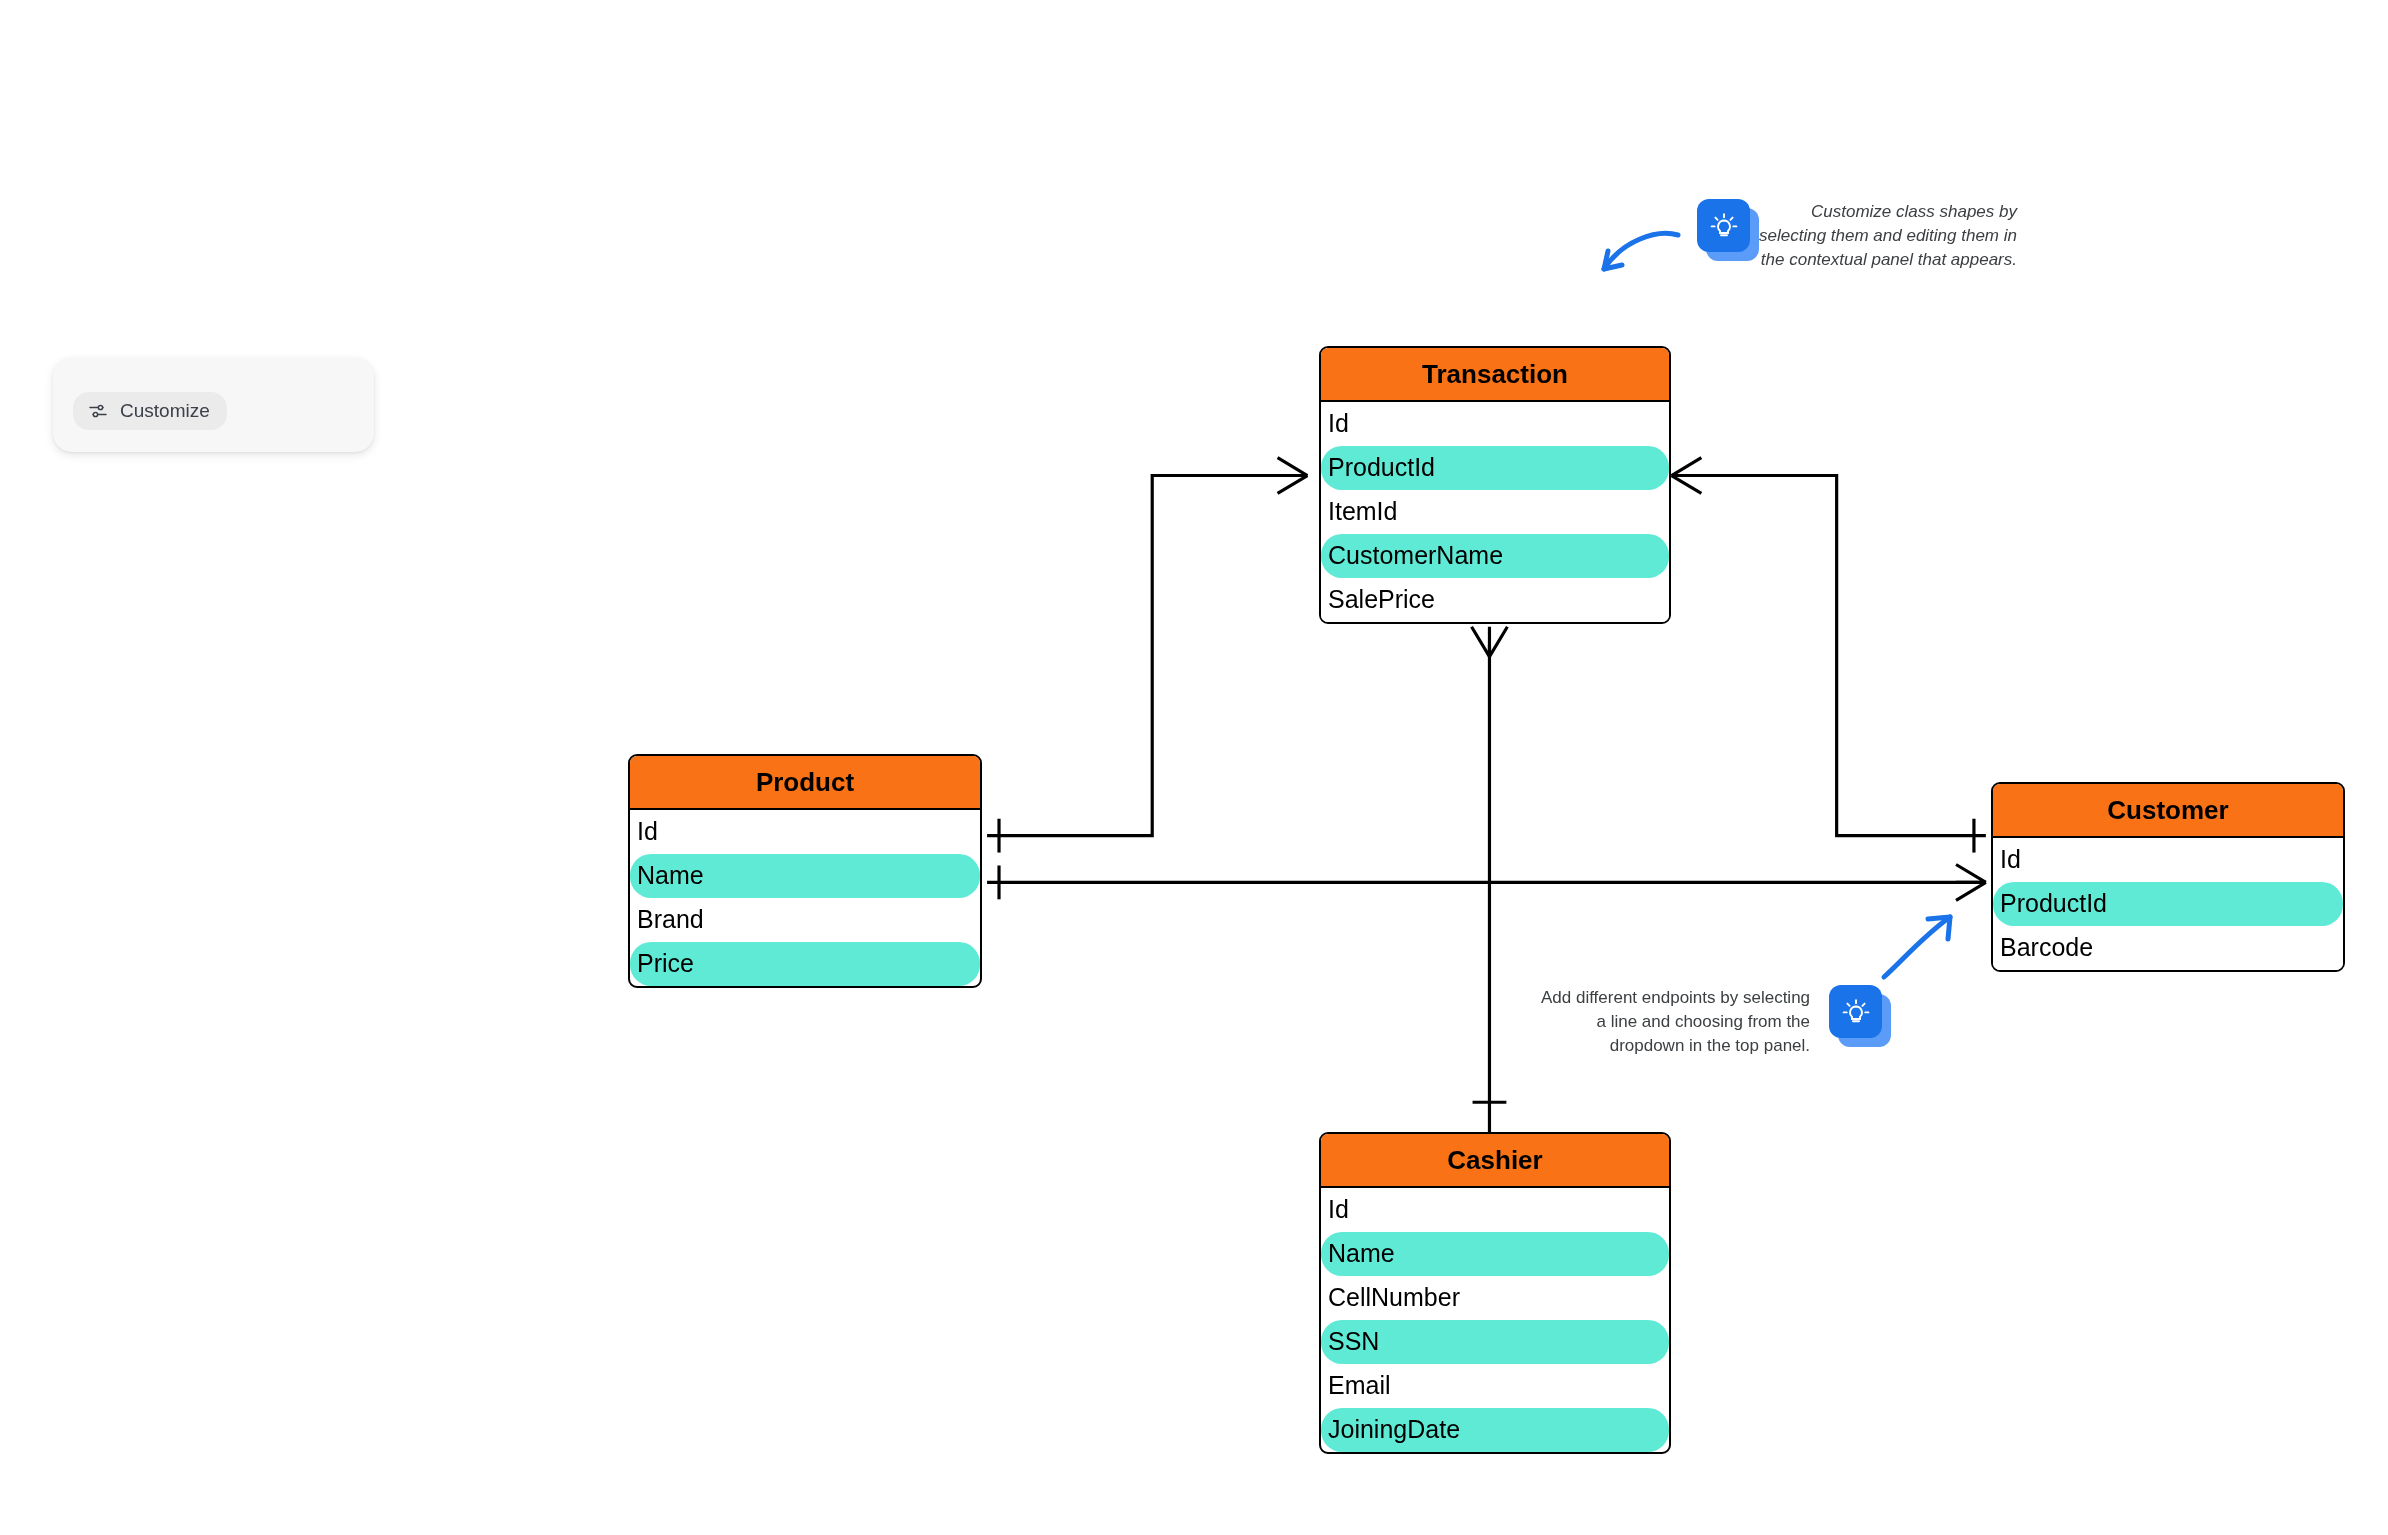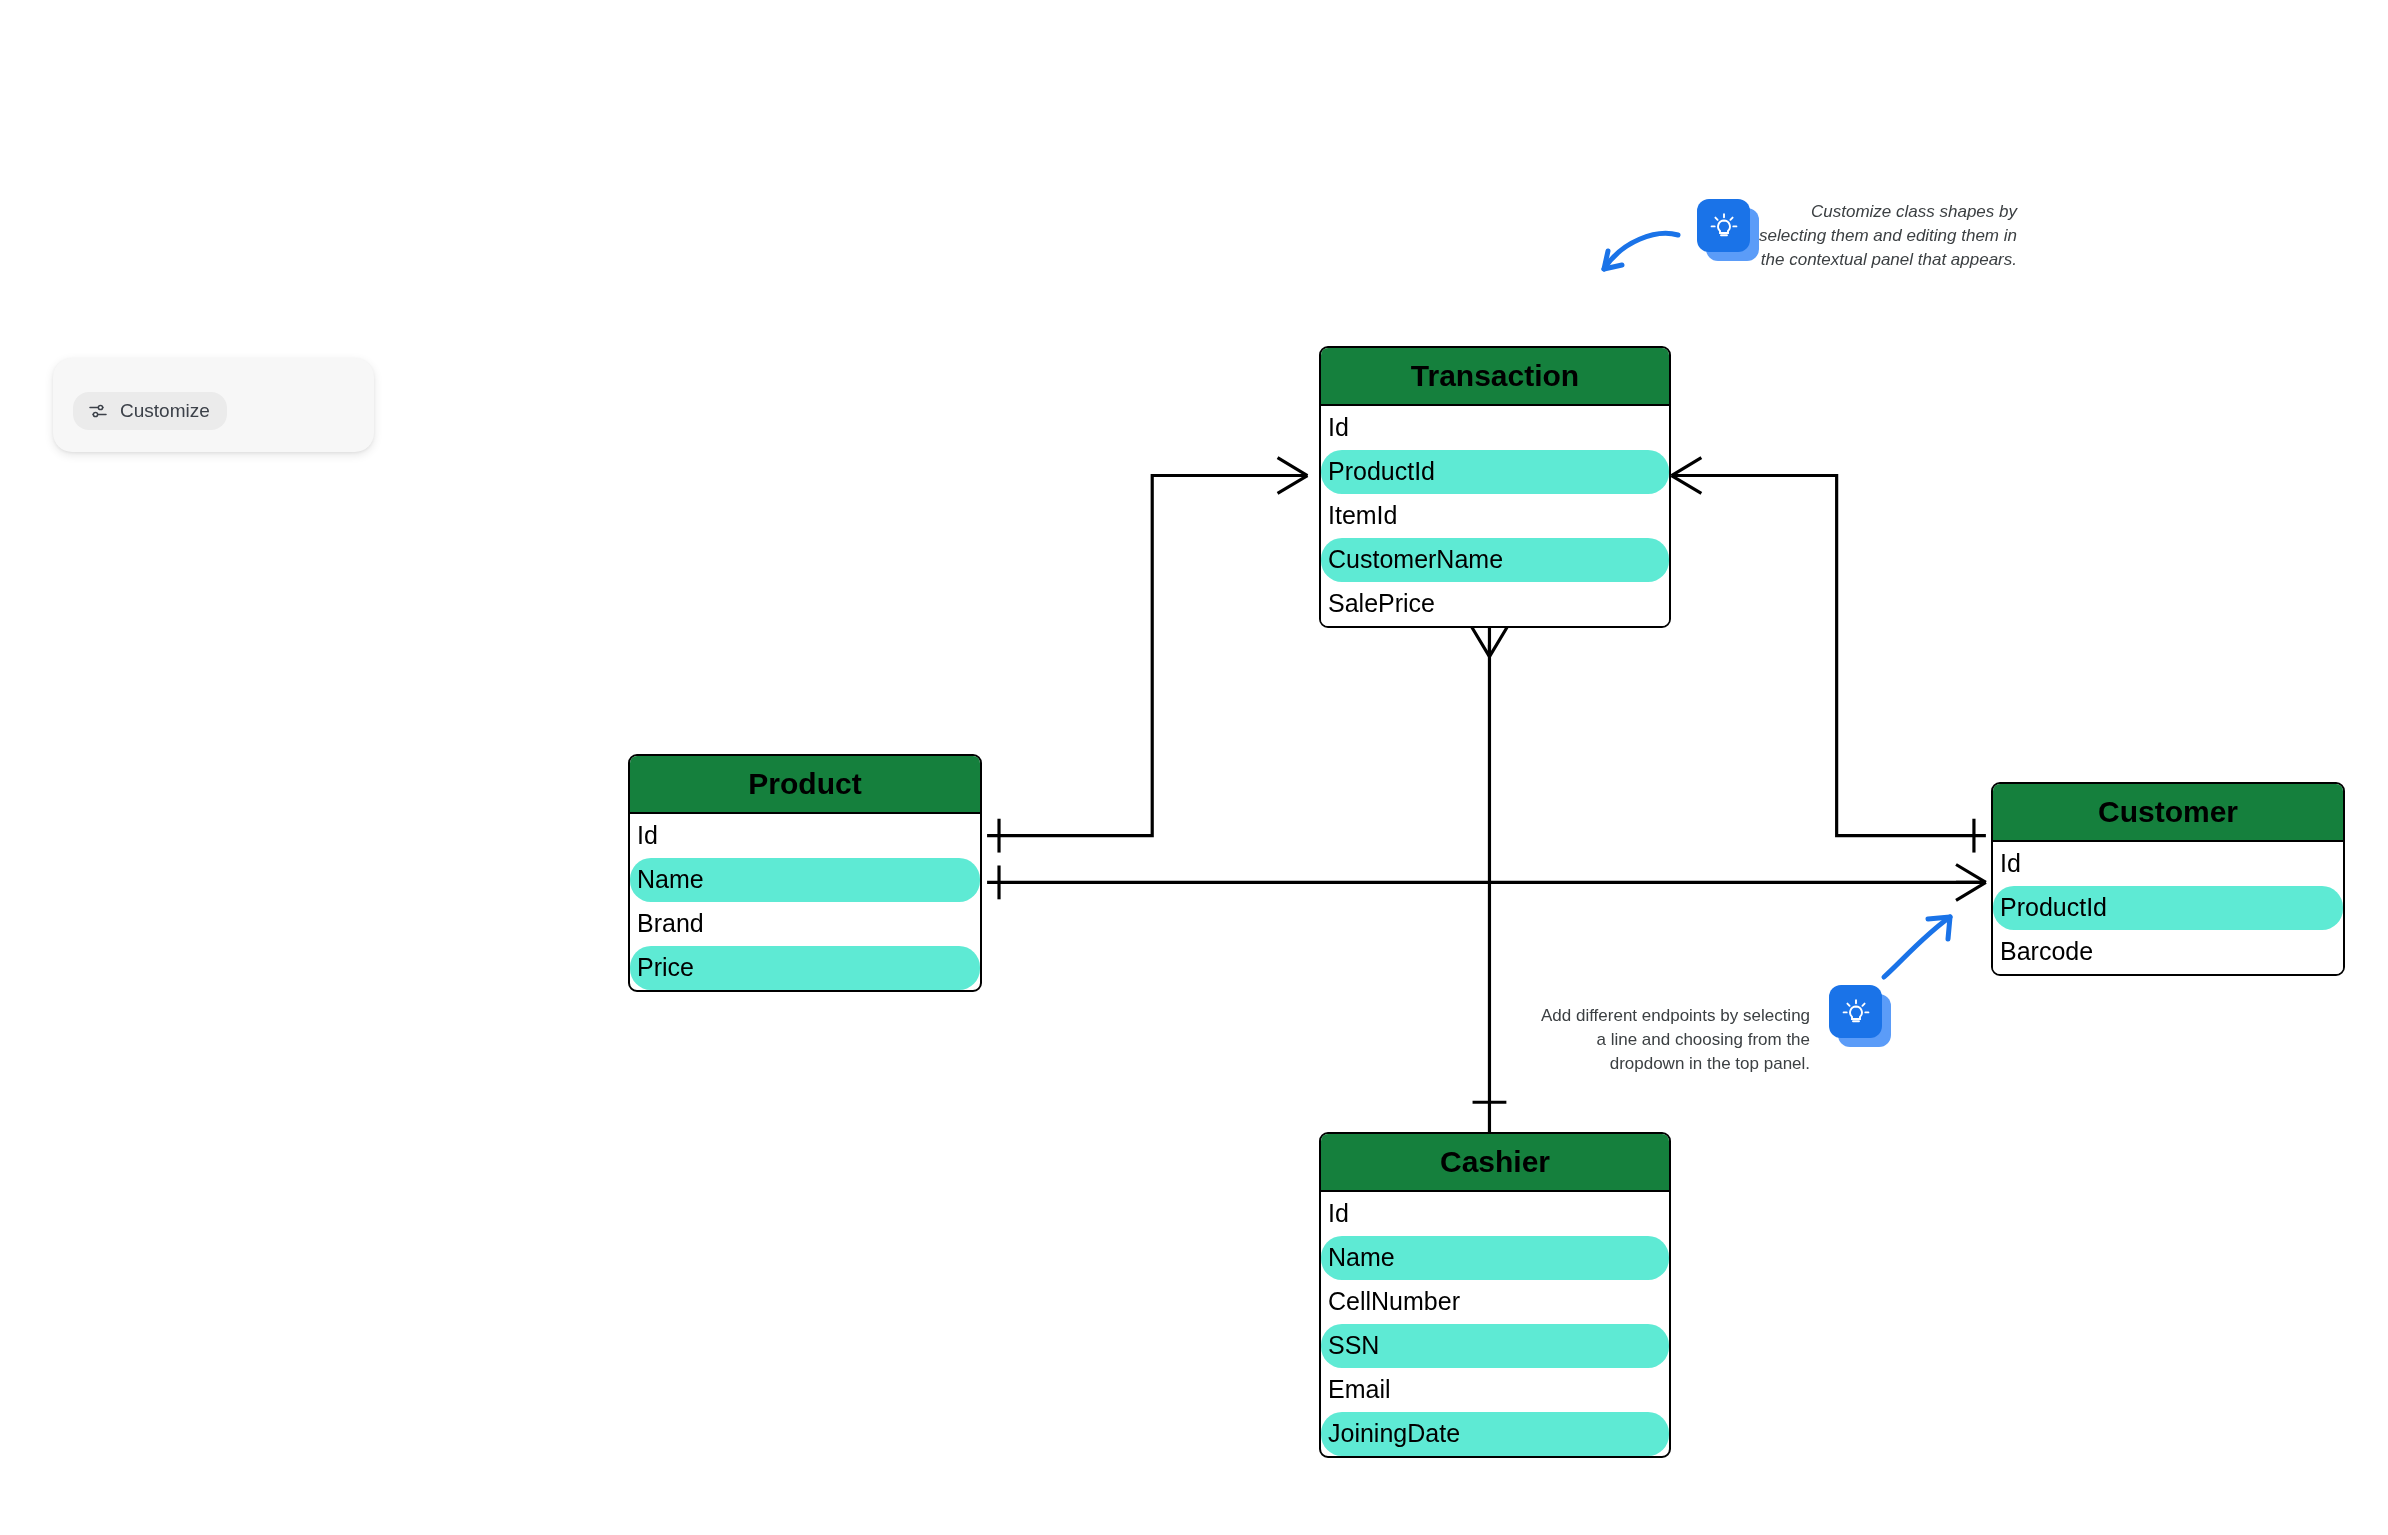--- a/index.html
+++ b/index.html
@@ -30,26 +30,26 @@
     position: absolute;
     box-sizing: border-box;
     background: #ffffff;
     border: 2.5px solid #000000;
     border-radius: 9px;
     overflow: hidden;
   }
   .entity-title {
     text-align: center;
     font-weight: bold;
-    font-size: 30px;
+    font-size: 26px;
     color: #000000;
     line-height: 1;
     padding: 13px 10px 13px;
     border-bottom: 2.5px solid #000000;
-    background: #15803d;
+    background: #f97316;
     white-space: nowrap;
   }
   .entity-fields {
     display: block;
   }
   .field-row {
     font-size: 25px;
     color: #000000;
     line-height: 1;
     padding: 9px 0 10px 7px;
@@ -157,21 +157,21 @@
     margin-top: 1px;
     text-align: right;
     font-style: italic;
   }
   #callout-endpoints {
     left: 1541px;
     top: 985px;
   }
   #callout-endpoints .callout-text {
     margin-right: 19px;
-    margin-top: 19px;
+    margin-top: 1px;
     text-align: right;
   }
   #callout-endpoints .bulb-badge { order: 2; }
   #callout-endpoints .callout-text { order: 1; }
 
   .arrow-svg {
     position: absolute;
     pointer-events: none;
   }
 </style>

